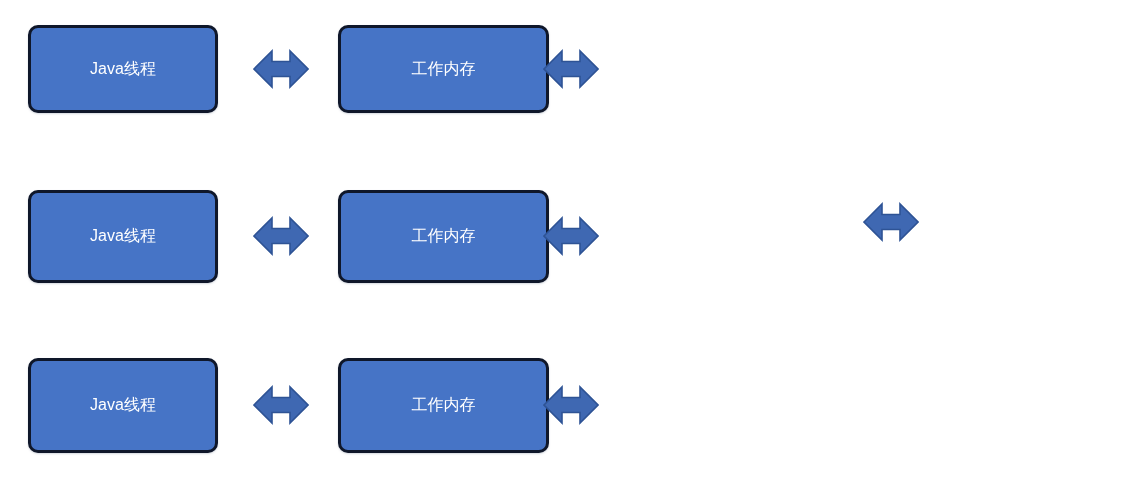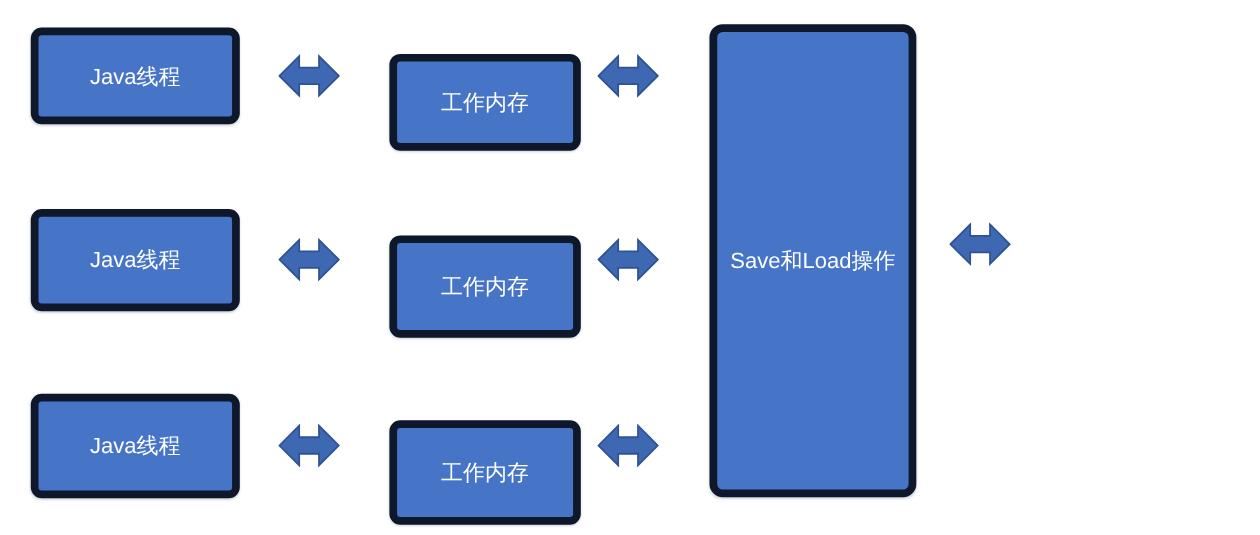--- a/index.html
+++ b/index.html
@@ -11,36 +11,36 @@
     position: relative;
     width: 1145px;
     height: 486px;
     background: #ffffff;
     overflow: hidden;
     font-family: "Liberation Sans", "DejaVu Sans", sans-serif;
   }
   .box {
     position: absolute;
     background: #4674C6;
-    border: 7px solid #0f172a;
+    border: 3px solid #0f172a;
     box-shadow: 0 1px 2px rgba(130,140,160,0.35);
     display: flex;
     align-items: center;
     justify-content: center;
     color: #ffffff;
-    font-size: 20px;
+    font-size: 16px;
     box-sizing: border-box;
     border-radius: 10px;
   }
   .lbl {
     white-space: nowrap;
   }
   
   .c1 { left: 28px;  width: 190px; }
-  .c2 { left: 354px; width: 174px; margin-top: 24px; }
+  .c2 { left: 338px; width: 211px; }
   
   .r1 { top: 25px;  height: 88px; }
   .r2 { top: 190px; height: 93px; }
   .r3 { top: 358px; height: 95px; }
   
   .tall {
     left: 645px;
     top: 22px;
     width: 188px;
     height: 430px;
@@ -109,22 +109,19 @@
   <svg class="arrow a-c1 a-r3" viewBox="0 0 56 40">
     <polygon points="1,20 19,2 19,12.5 37,12.5 37,2 55,20 37,38 37,27.5 19,27.5 19,38"></polygon>
   </svg>
   <div class="box c2 r3">
     <span class="lbl">工作内存</span>
   </div>
   <svg class="arrow a-c2 a-r3" viewBox="0 0 56 40">
     <polygon points="1,20 19,2 19,12.5 37,12.5 37,2 55,20 37,38 37,27.5 19,27.5 19,38"></polygon>
   </svg>
 
-  <div class="box tall">
-    <span class="lbl">Save和Load操作</span>
-  </div>
 
   <svg class="arrow a-mid" viewBox="0 0 56 40">
     <polygon points="1,20 19,2 19,12.5 37,12.5 37,2 55,20 37,38 37,27.5 19,27.5 19,38"></polygon>
   </svg>
 
 
 </div>
 
 </body></html>

